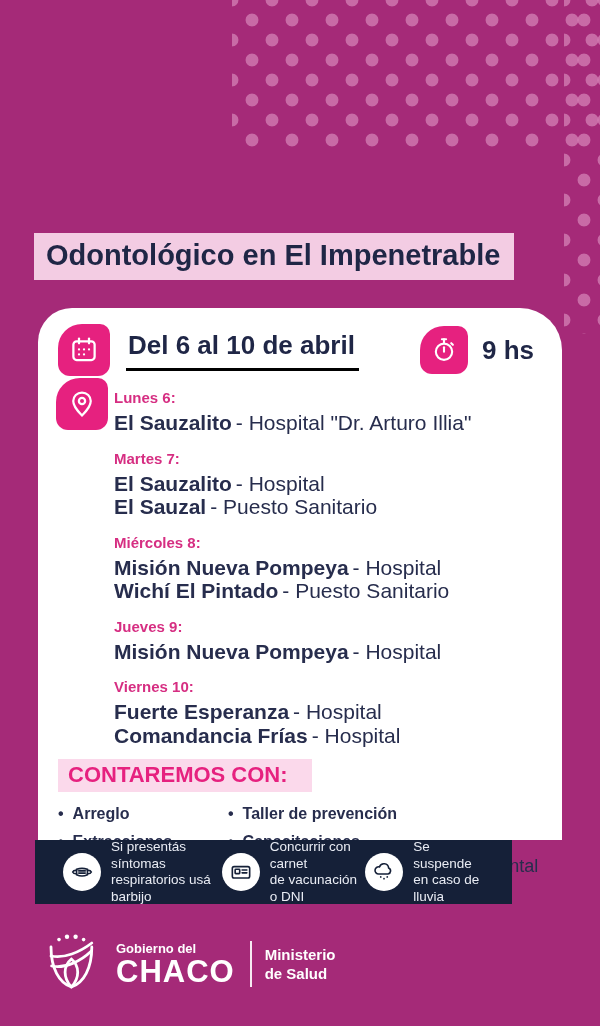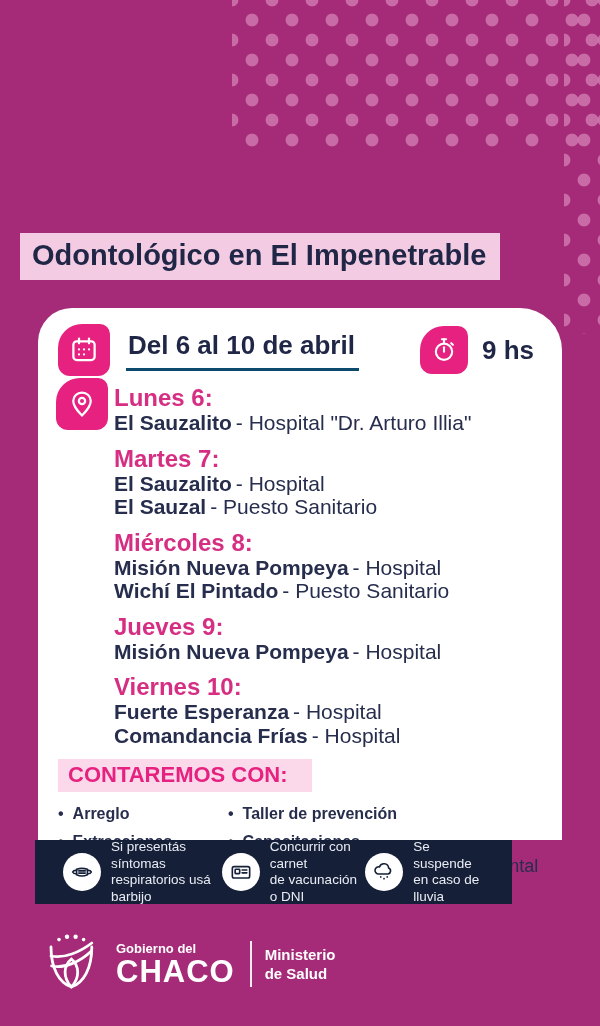--- a/index.html
+++ b/index.html
@@ -20,51 +20,51 @@
   }
   .dots-right { right:0; top:692; width:36px; height:334px; }
   .dots-bottom { right:0; top:876; width:368px; height:150px; }
 
   .title-block { position:absolute; left:40px; top:112px; z-index:1; }
   .title-block h1 {
     color:#FFFFFF; font-size:37px; line-height:50px;
     font-weight:800; letter-spacing:.5px;
   }
   .subtitle {
-    position:absolute; left:20px; top:233px; z-index:1;
+    position:absolute; left:34px; top:233px; z-index:1;
     background:#F3CCE3; color:#1F2646;
     font-size:29px; font-weight:700;
     padding:6px 14px 8px 12px; max-width:540px; white-space:nowrap;
   }
 
   .card {
     position:absolute; left:38px; top:308px; z-index:1;
     width:524px; height:532px; background:#FFFFFF;
     border-radius:34px 42px 0 0; padding:16px 20px 0 20px;
   }
   .badge {
     width:52px; height:52px; flex:none;
     background:#E6217F; border-radius:24px 10px 12px 12px;
     display:flex; align-items:center; justify-content:center;
   }
   .badge.small { width:48px; height:48px; }
   .card-header { display:flex; align-items:center; }
   .date-text {
     margin-left:16px; padding:0 4px 7px 2px;
-    border-bottom:3px solid #0c4a6e;
+    border-bottom:3px solid #000000;
     font-size:26px; font-weight:800; color:#1F2646;
   }
   .time-group { margin-left:auto; margin-right:8px; display:flex; align-items:center; }
   .time-text { margin-left:14px; font-size:26px; font-weight:800; color:#1F2646; }
 
   .pin-badge { position:absolute; left:18px; top:70px; }
 
   .schedule { margin:10px 0 0 56px; }
   .day { margin-bottom:12px; }
-  .day-label { color:#D62E82; font-size:24px; font-weight:800; line-height:24px; margin-bottom:1px; }
+  .day-label { color:#D62E82; font-size:15px; font-weight:800; line-height:24px; margin-bottom:1px; }
   .entry { font-size:21px; line-height:23.5px; color:#272D4D; }
   .entry .place { font-weight:700; }
   .entry .detail { font-weight:500; margin-left:4px; }
 
   .services { margin-top:8px; }
   .services-heading {
     display:inline-block; background:#FBD9EB; color:#E6217F;
     font-size:22px; font-weight:800; padding:3px 24px 4px 10px;
   }
   .services-cols { display:flex; margin-top:8px; }

